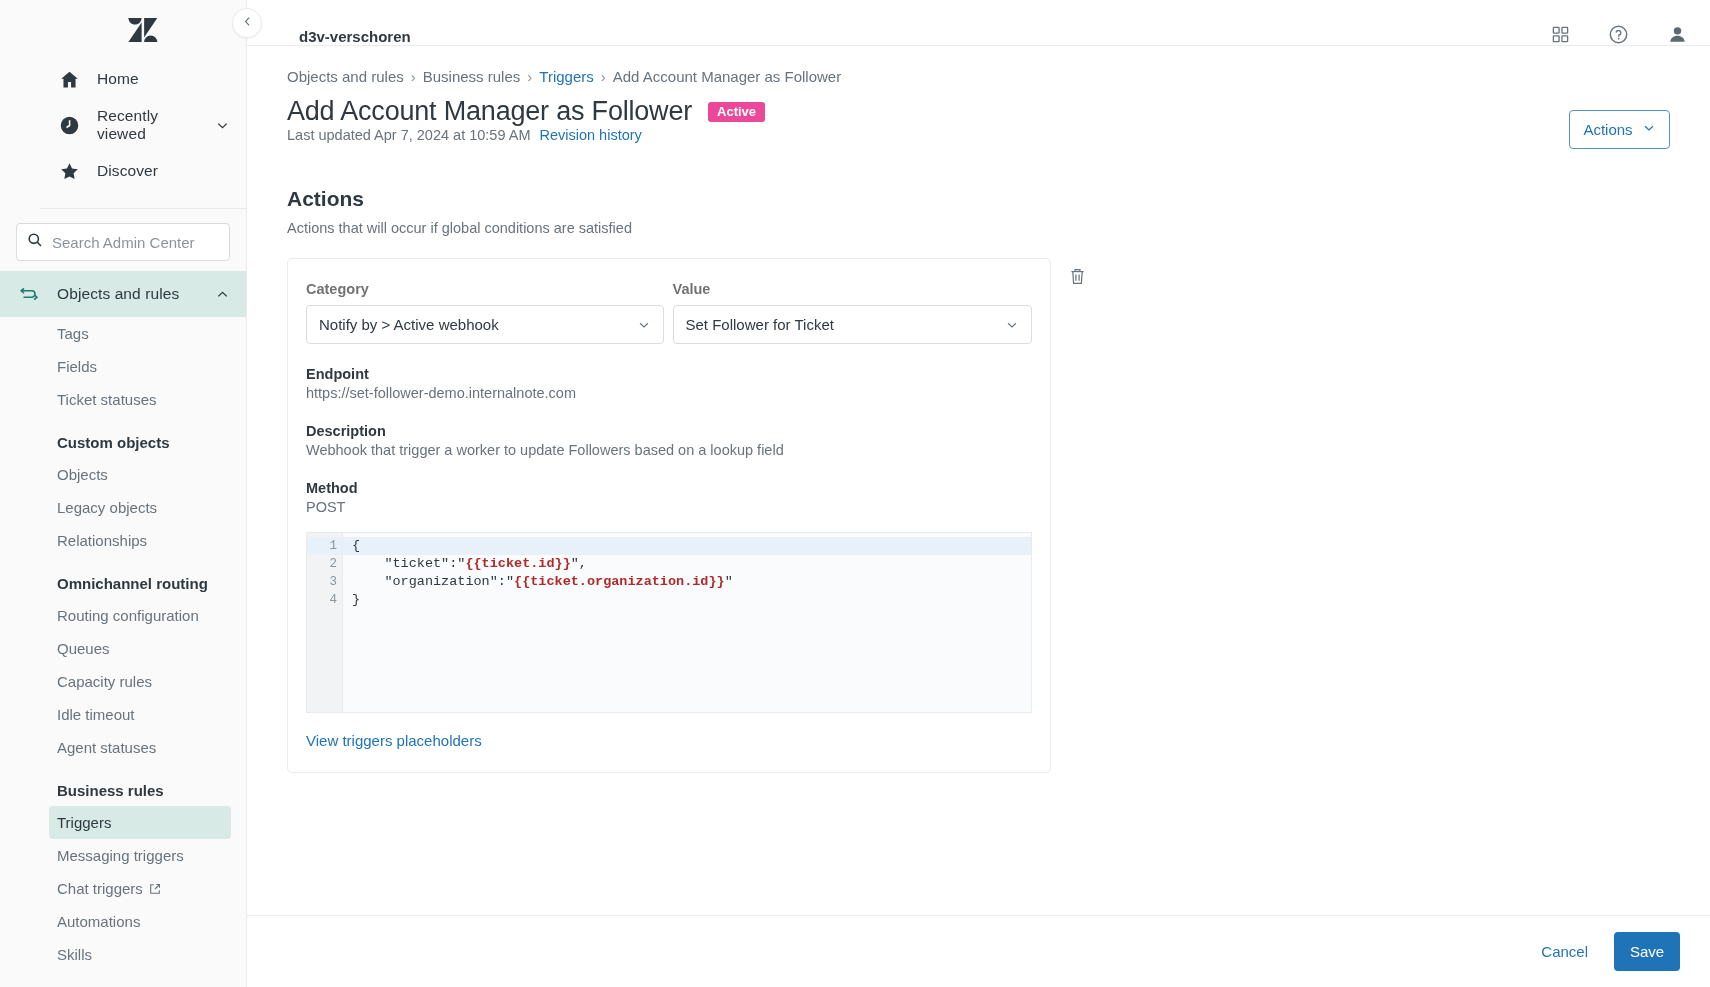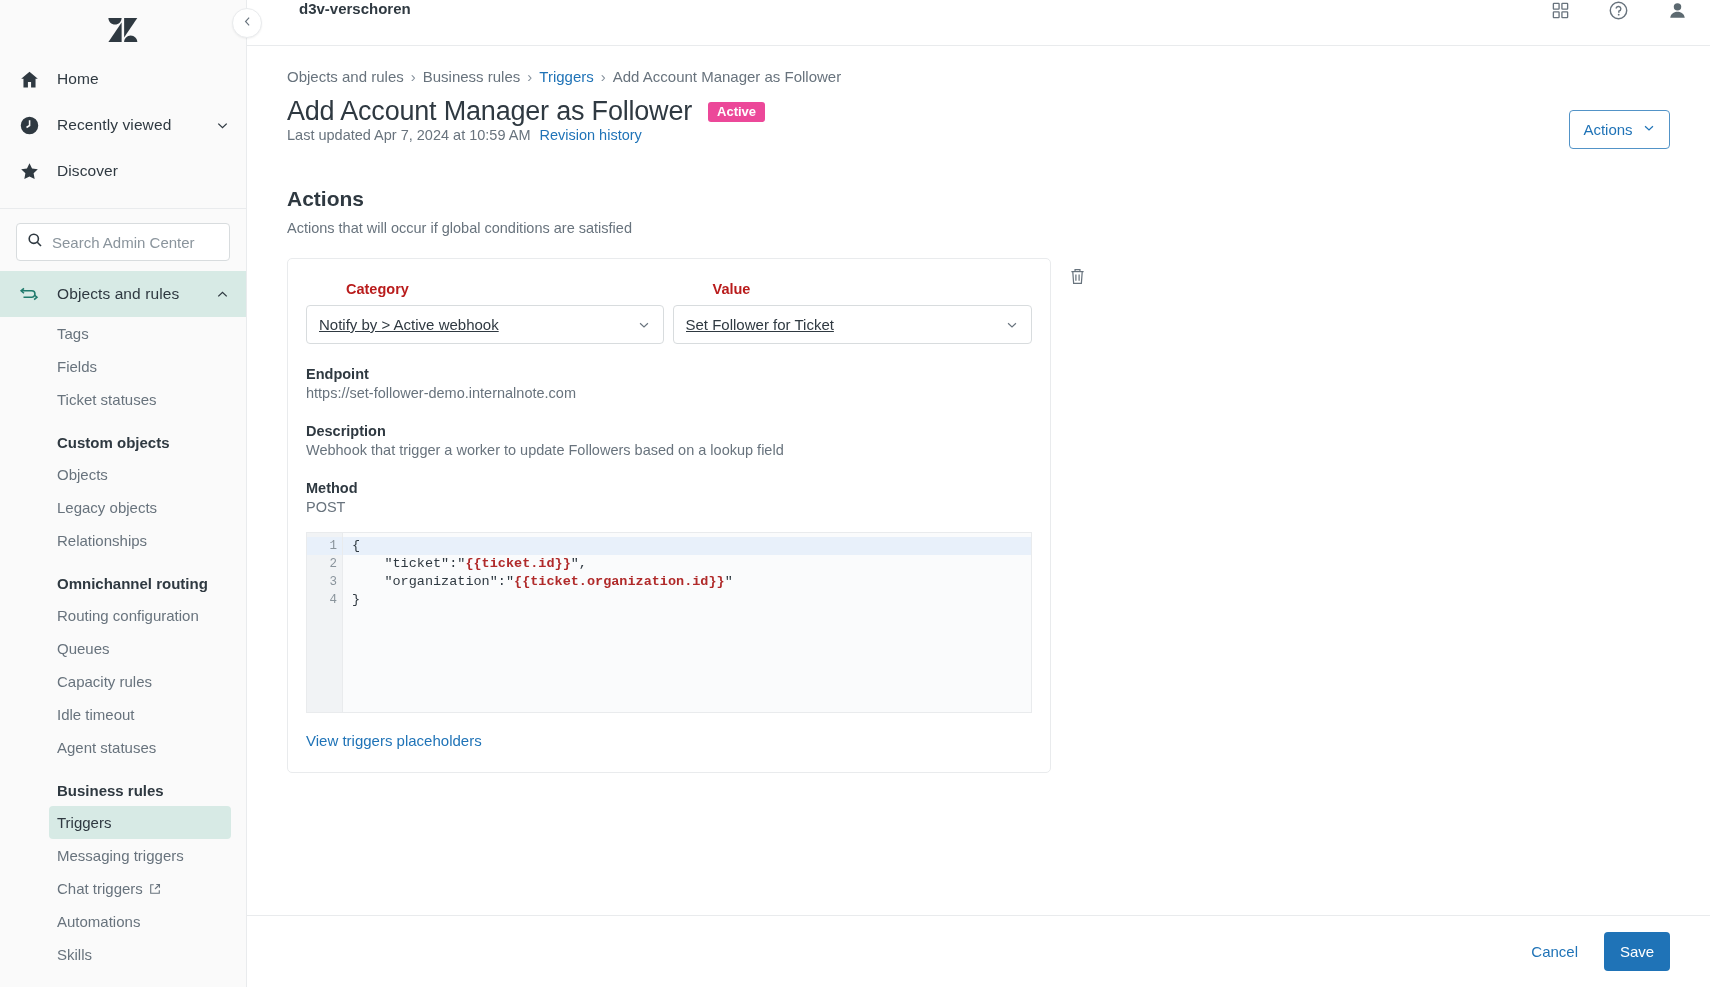--- a/index.html
+++ b/index.html
@@ -31,20 +31,21 @@
   .sb-logo {
     height: 52px;
     display: flex;
     align-items: center;
     justify-content: center;
     flex: 0 0 52px;
   }
   .sb-top {
     padding: 4px 0 14px 0;
     border-bottom: 1px solid #e9ebed;
+    margin-left: 40px;
   }
   .sb-row {
     display: flex;
     align-items: center;
     height: 46px;
     padding: 0 16px 0 18px;
     cursor: pointer;
     gap: 17px;
   }
   .sb-row .ic {
@@ -134,21 +135,21 @@
     display: flex;
     flex-direction: column;
     min-width: 0;
     background: #fff;
   }
   .topbar {
     height: 46px;
     flex: 0 0 46px;
     border-bottom: 1px solid #e9ebed;
     display: flex;
-    align-items: flex-start;
+    align-items: flex-end;
     padding: 0 22px 0 52px;
   }
   .topbar .brand {
     font-size: 15px;
     font-weight: bold;
     color: #2f3941;
   }
   .topbar .spacer { flex: 1; }
   .topbar .ticons {
     display: flex;
@@ -252,36 +253,34 @@
   .card-row {
     display: flex;
     gap: 9px;
   }
   .fld { display: flex; flex-direction: column; }
   .fld.cat { width: 362px; }
   .fld.val { width: 364px; }
   .fld-label {
     font-size: 14.5px;
     font-weight: bold;
-    color: #b91c1c;
+    color: #737373;
     margin-bottom: 8px;
-    margin-left: 40px;
   }
   .select {
     height: 39px;
     border: 1px solid #d8dcde;
     border-radius: 4px;
     display: flex;
     align-items: center;
     padding: 0 12px;
     font-size: 15px;
     color: #2f3941;
     background: #fff;
     cursor: pointer;
-    text-decoration: underline;
   }
   .select .txt { flex: 1; white-space: nowrap; overflow: hidden; text-overflow: ellipsis; }
   .select .cv { color: #68737d; display: flex; }
 
   .meta-label {
     font-size: 14.5px;
     font-weight: bold;
     color: #2f3941;
     margin-top: 22px;
   }
@@ -360,21 +359,21 @@
   }
 
   .footer {
     height: 72px;
     flex: 0 0 72px;
     border-top: 1px solid #e9ebed;
     display: flex;
     align-items: center;
     justify-content: flex-end;
     gap: 26px;
-    padding-right: 40px;
+    padding-right: 30px;
     background: #fff;
   }
   .btn-cancel {
     font-size: 15px;
     color: #1f73b7;
     background: transparent;
     border: 0;
     cursor: pointer;
     font-family: "Liberation Sans", sans-serif;
   }

